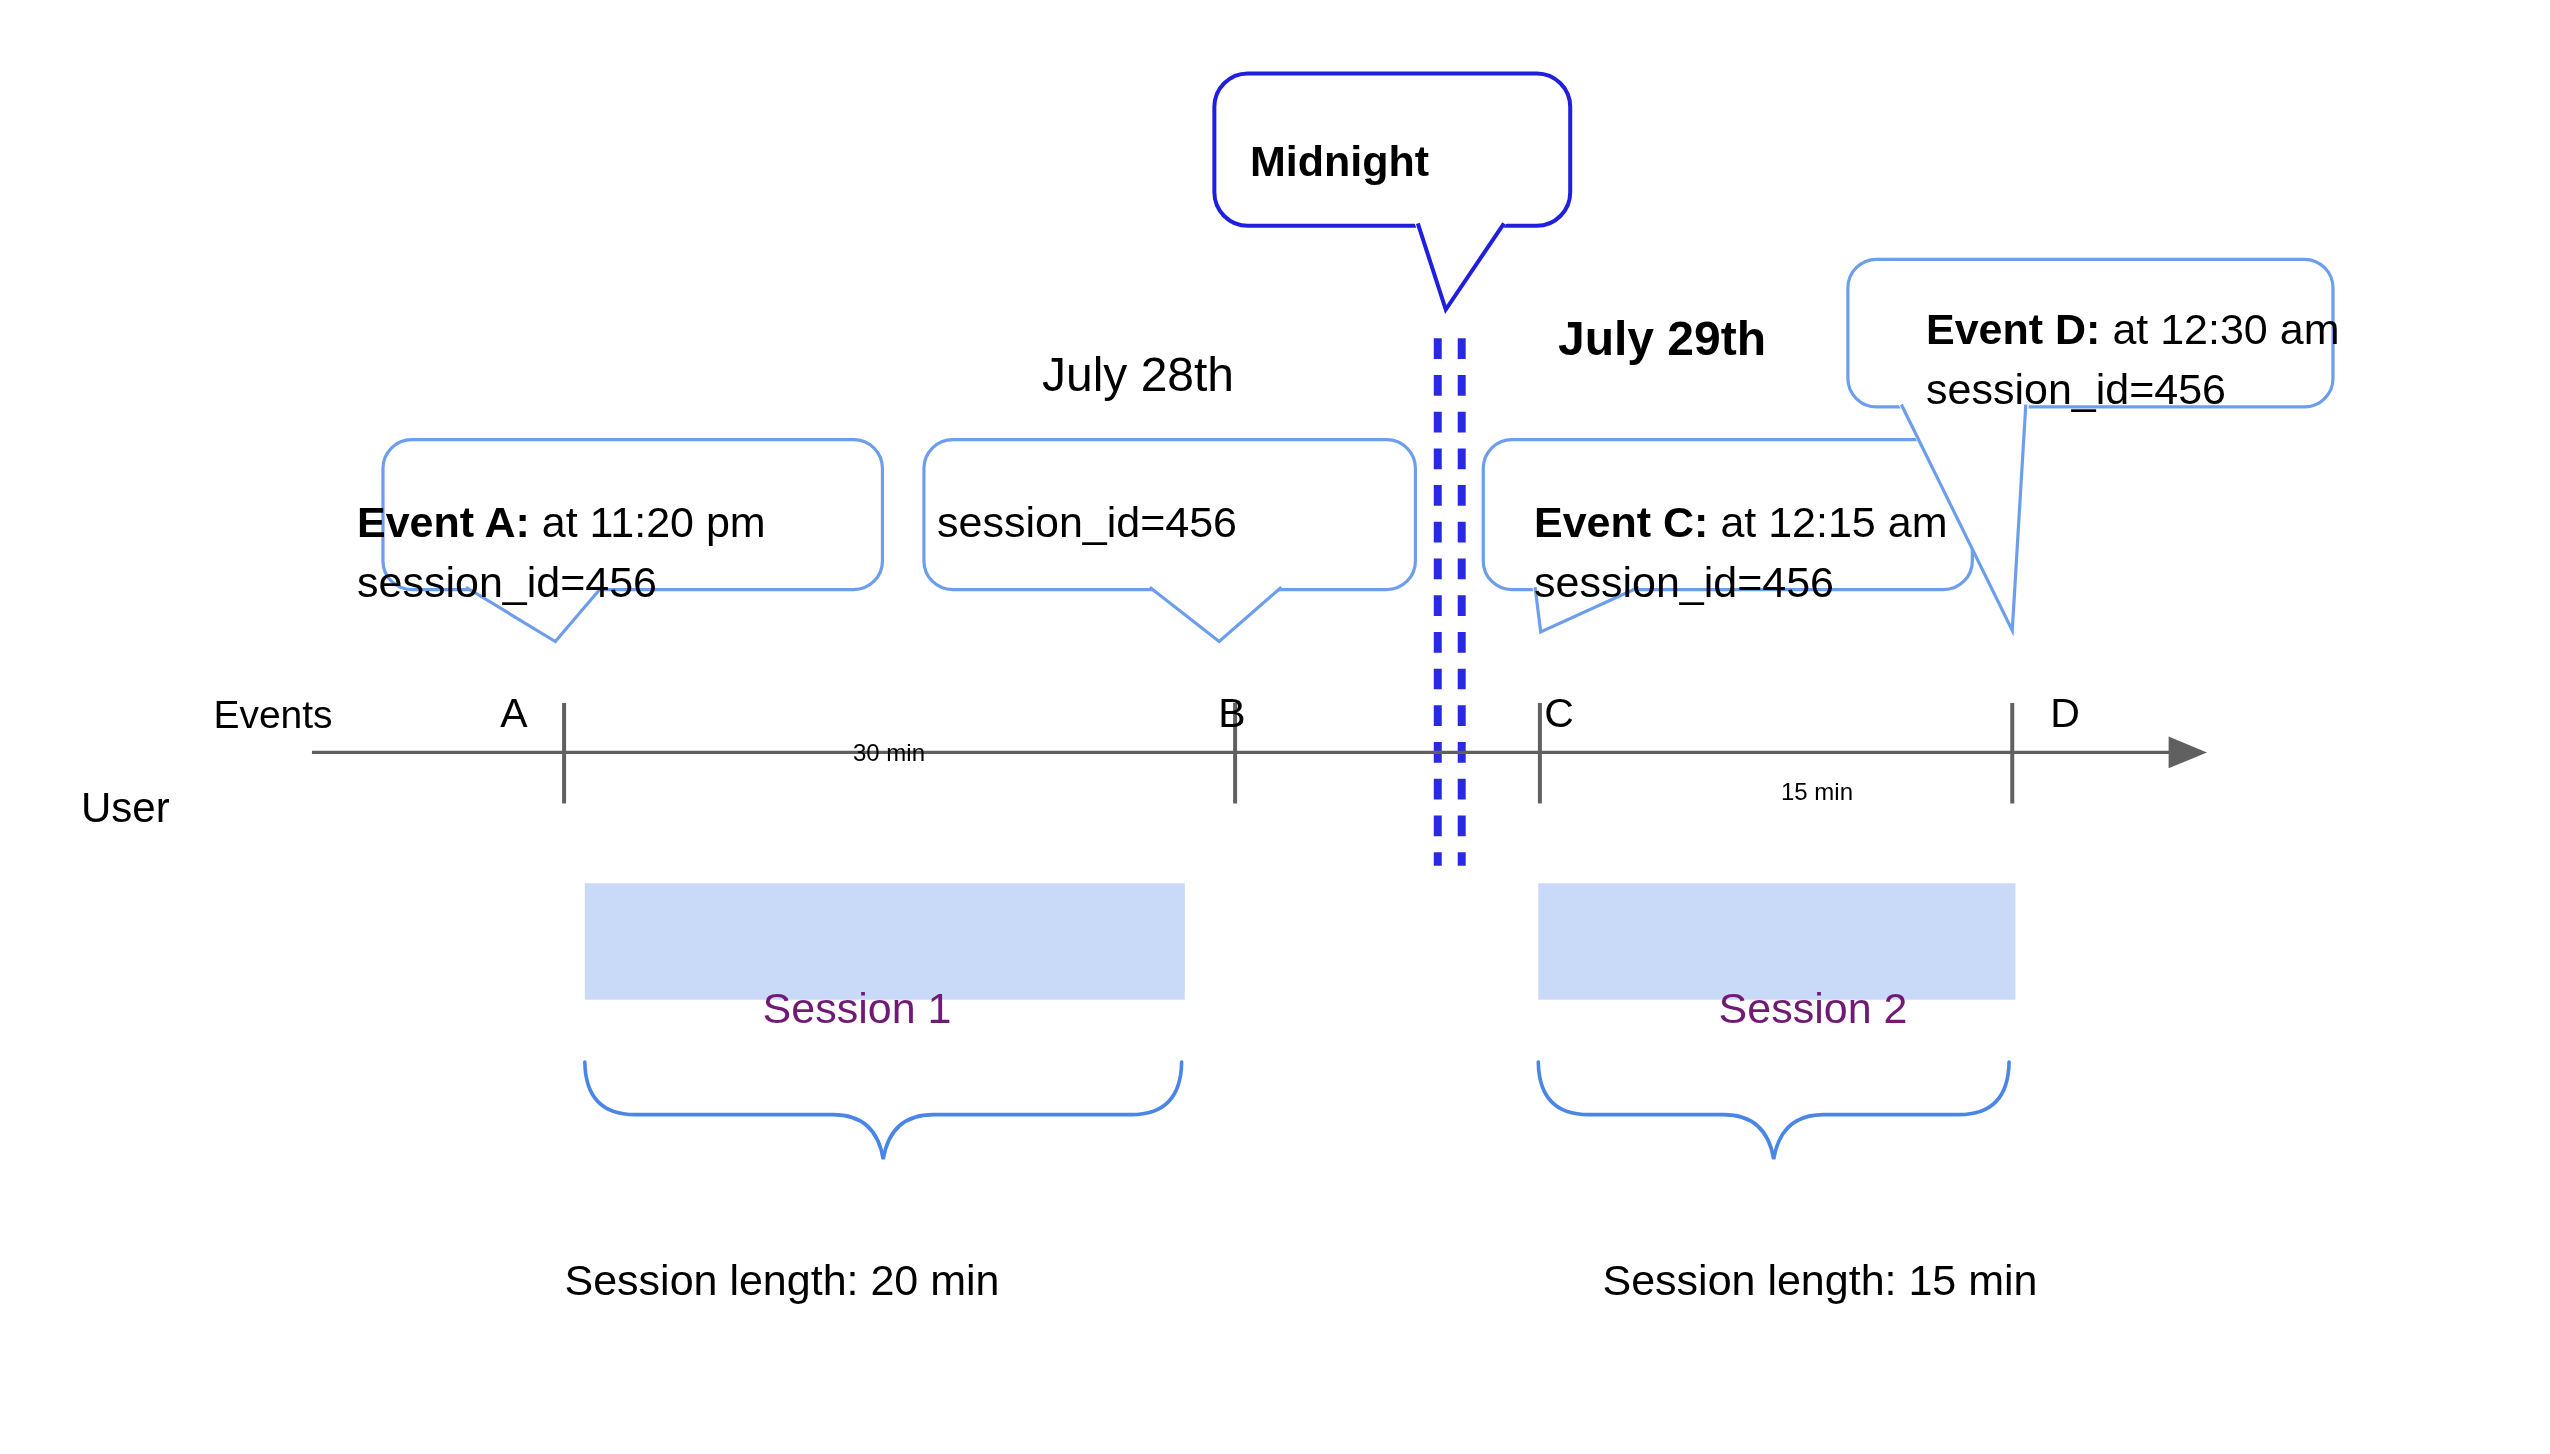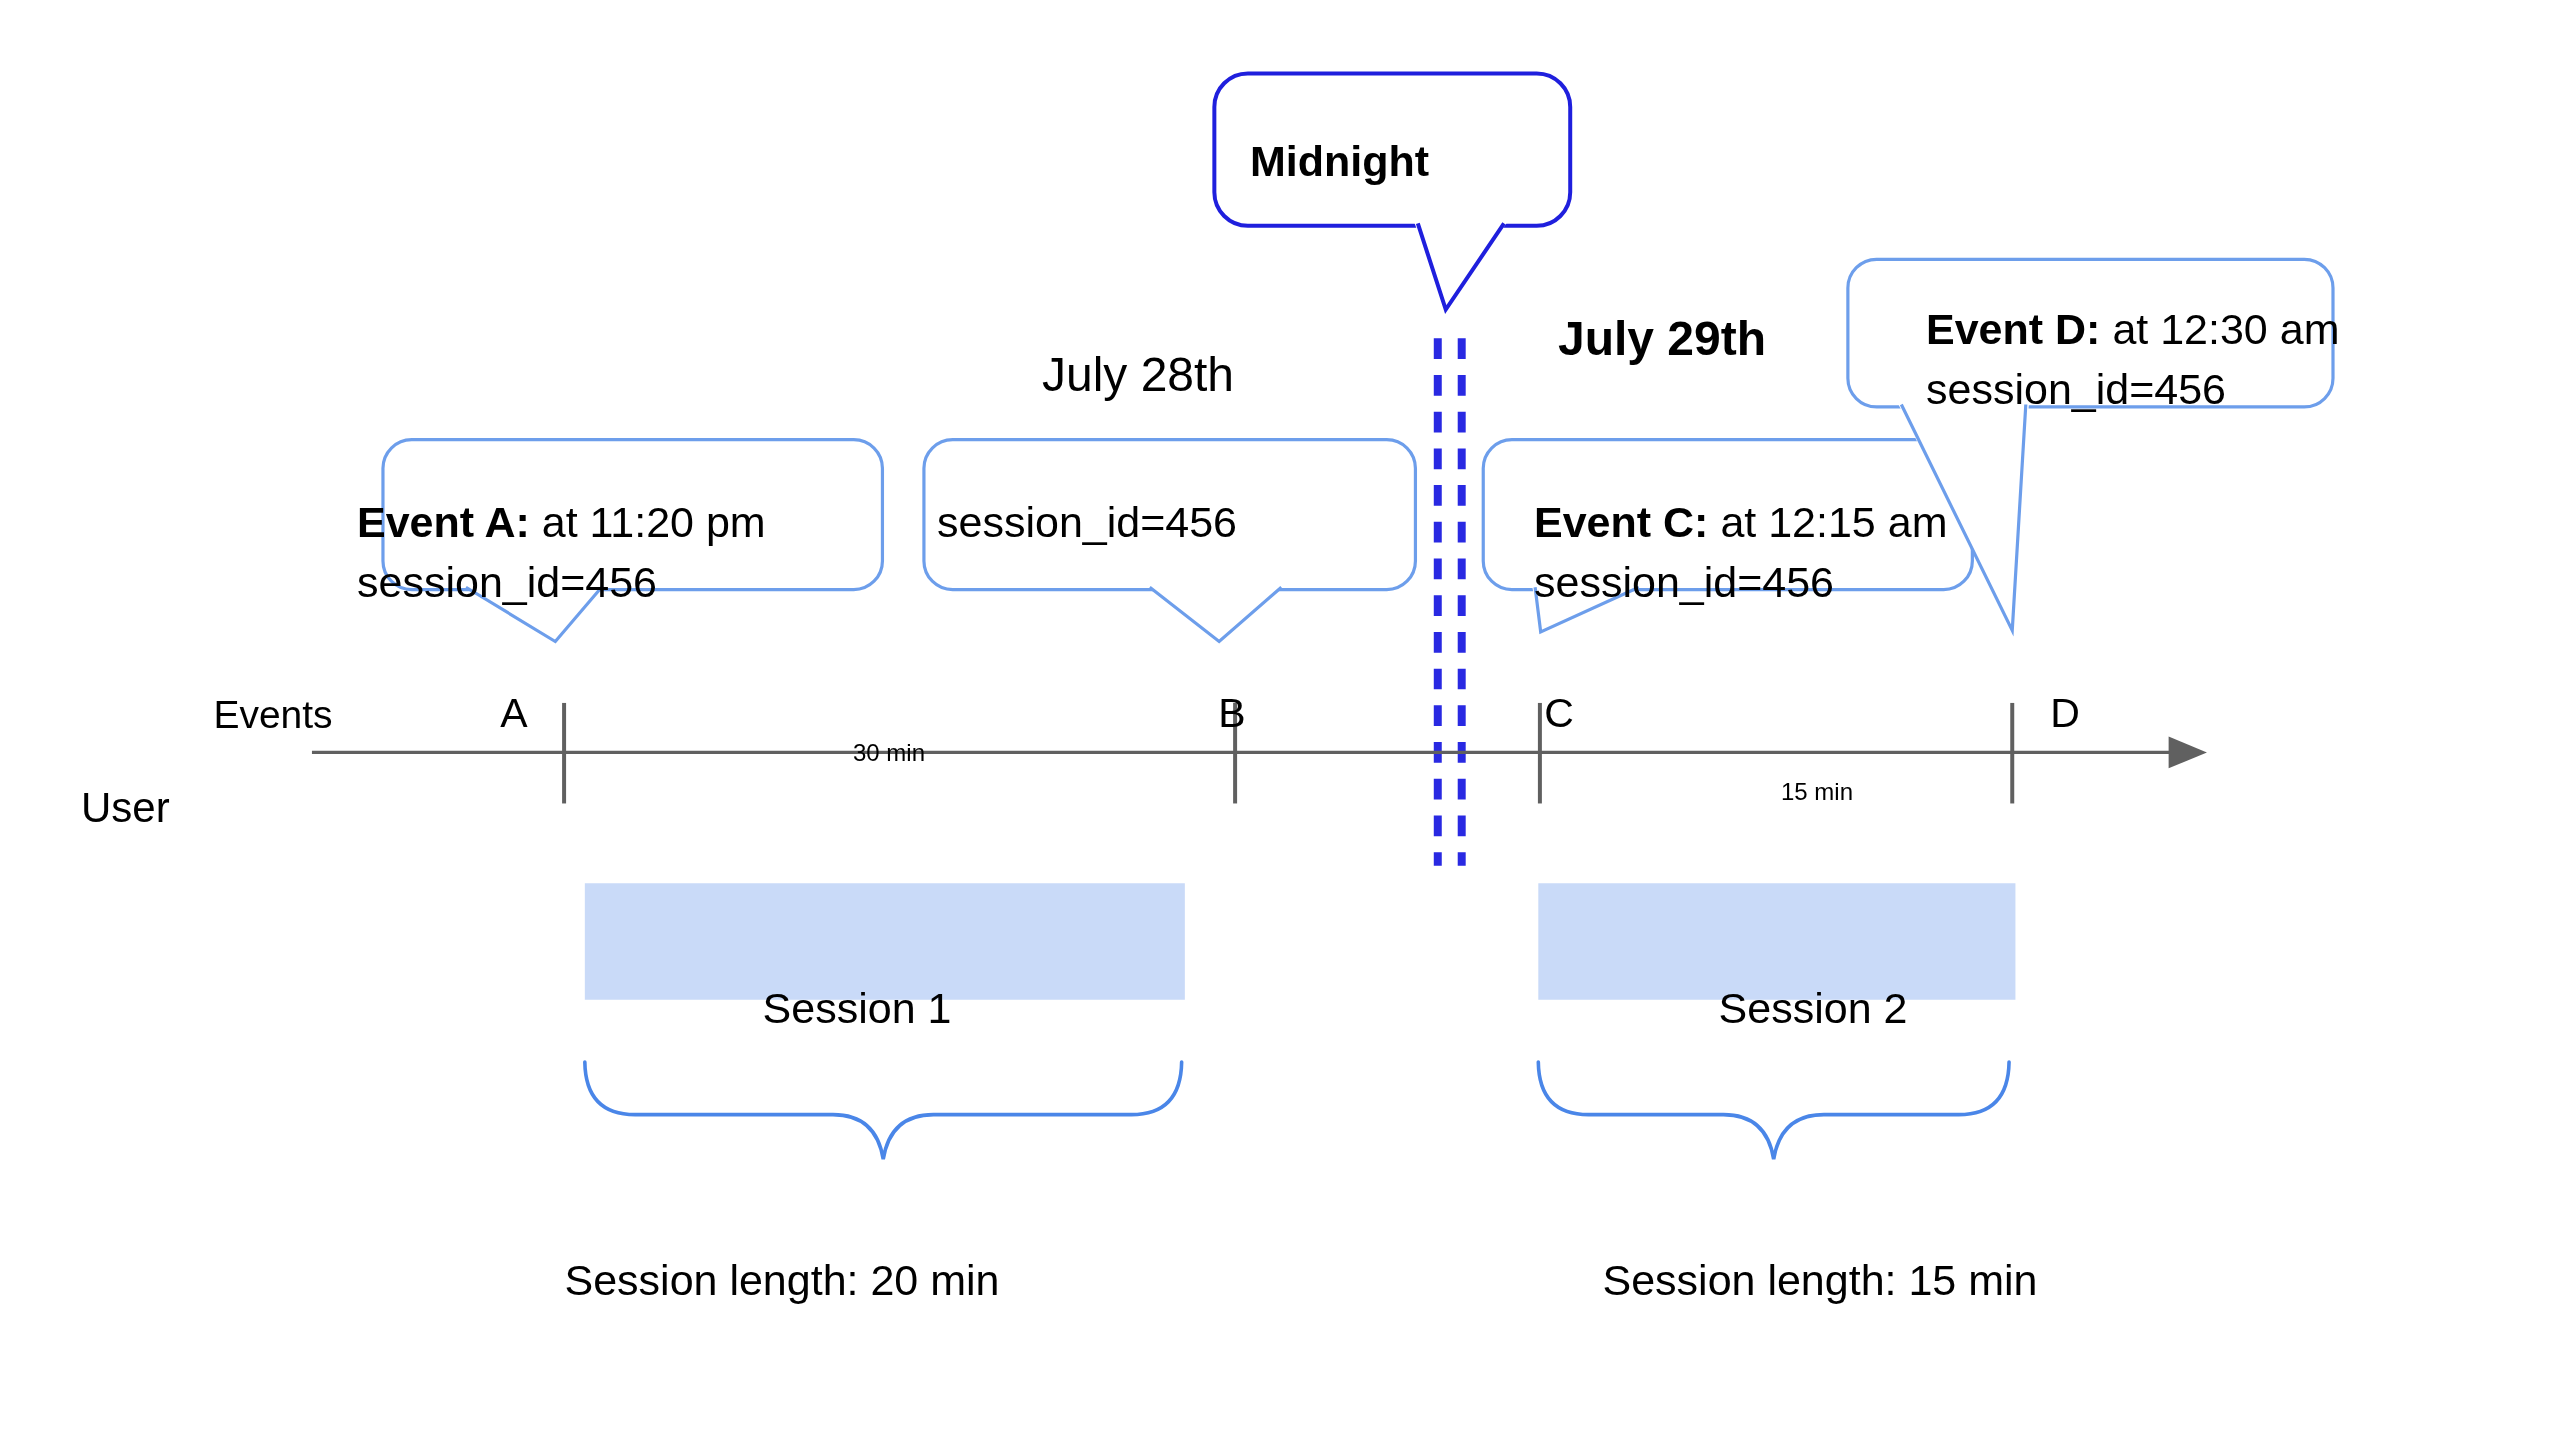--- a/index.html
+++ b/index.html
@@ -8,21 +8,21 @@
   #shapes{position:absolute;left:0;top:0;width:100%;height:100%;}
   .txt{position:absolute;white-space:nowrap;}
   .center{transform:translateX(-50%);}
   .bubble-text{font-size:43px;line-height:60px;}
   .bubble-text .b{font-weight:700;}
   .midnight-label{font-size:43px;font-weight:700;line-height:60px;}
   .date-label{font-size:48px;line-height:62px;}
   .axis-label{font-size:41px;line-height:48px;}
   .user-label{font-size:42px;line-height:58px;}
   .interval-label{font-size:24px;line-height:39px;}
-  .session-label{font-size:43px;line-height:58px;color:#000000;}
+  .session-label{font-size:43px;line-height:58px;color:#701a75;}
   .length-label{font-size:43px;line-height:58px;}
   
   .light-stroke{stroke:var(--callout-border-light,#6d9eeb);stroke-width:4;fill:none;}
   .light-bubble{stroke:var(--callout-border-light,#6d9eeb);stroke-width:4;fill:#fff;}
   .tail-fill{fill:#fff;stroke:none;}
   .midnight-bubble{stroke:var(--midnight-blue,#1f1fdd);stroke-width:5;fill:#fff;}
   .midnight-stroke{stroke:var(--midnight-blue,#1f1fdd);stroke-width:5;fill:none;}
   .dash-line{stroke:var(--dash-blue,#2525e0);stroke-width:10;stroke-dasharray:26 20;fill:none;}
   .timeline{stroke:var(--timeline-gray,#606060);stroke-width:4;fill:none;}
   .tick{stroke:var(--timeline-gray,#606060);stroke-width:5;fill:none;}

